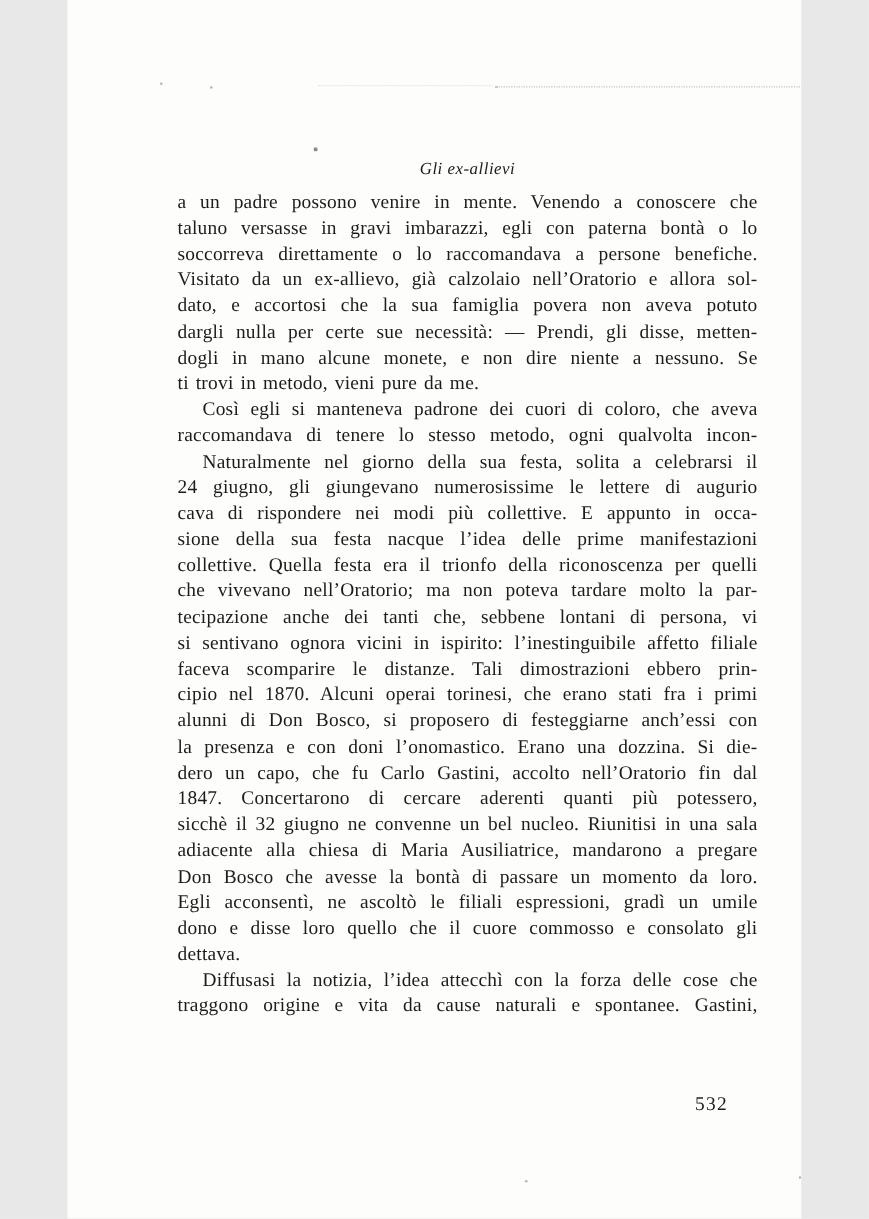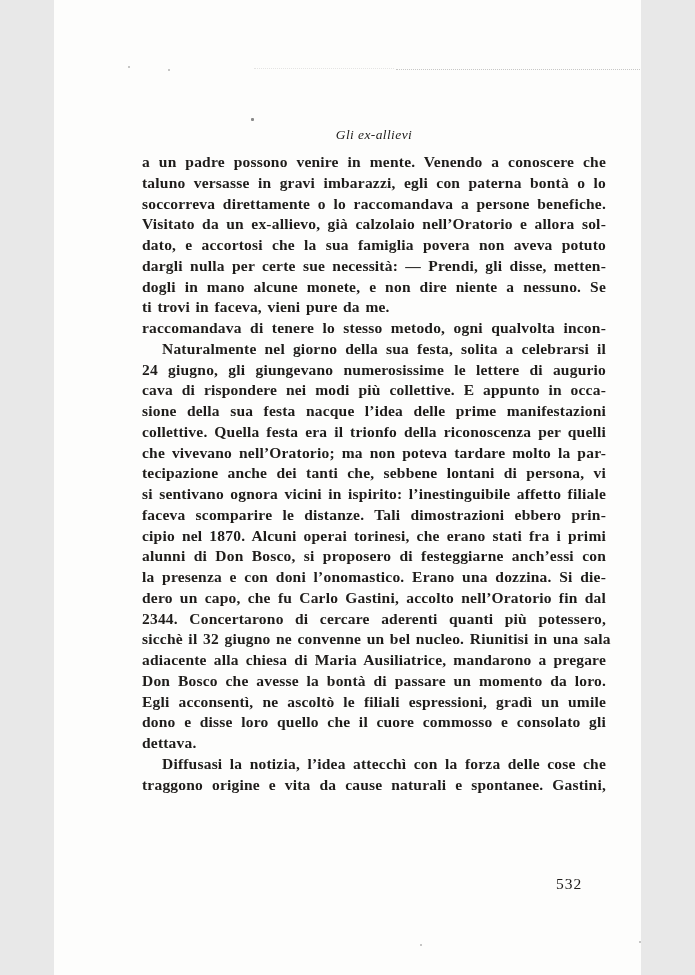--- a/index.html
+++ b/index.html
@@ -28,21 +28,21 @@
     position: absolute;
     top: 152px;
     left: 88px;
     width: 464px;
     font-size: 15.5px;
     line-height: 20.75px;
     letter-spacing: 0.2px;
     word-spacing: 1.5px;
     font-feature-settings: "onum";
   }
-  .paragraph { margin: 0; padding: 0; font-weight: bold; }
+  .paragraph { margin: 0; padding: 0; }
   .line {
     text-align: justify;
     text-align-last: justify;
     height: 20.75px;
     white-space: nowrap;
     overflow: visible;
   }
   .line.indent { text-indent: 20px; }
   .line.last { text-align-last: left; white-space: normal; }
   .page-number {
@@ -86,40 +86,41 @@
 
   <main class="text-block" id="text-block">
       <div class="paragraph">
         <div class="line">a un padre possono venire in mente. Venendo a conoscere che</div>
         <div class="line">taluno versasse in gravi imbarazzi, egli con paterna bontà o lo</div>
         <div class="line">soccorreva direttamente o lo raccomandava a persone benefiche.</div>
         <div class="line">Visitato da un ex-allievo, già calzolaio nell’Oratorio e allora sol-</div>
         <div class="line">dato, e accortosi che la sua famiglia povera non aveva potuto</div>
         <div class="line">dargli nulla per certe sue necessità: — Prendi, gli disse, metten-</div>
         <div class="line">dogli in mano alcune monete, e non dire niente a nessuno. Se</div>
-        <div class="line last">ti trovi in faceva, vieni pure da me.</div>
+        <div class="line last">ti trovi in metodo, vieni pure da me.</div>
       </div>
       <div class="paragraph">
+        <div class="line indent">Così egli si manteneva padrone dei cuori di coloro, che aveva</div>
         <div class="line">raccomandava di tenere lo stesso metodo, ogni qualvolta incon-</div>
       </div>
       <div class="paragraph">
         <div class="line indent">Naturalmente nel giorno della sua festa, solita a celebrarsi il</div>
         <div class="line">24 giugno, gli giungevano numerosissime le lettere di augurio</div>
         <div class="line">cava di rispondere nei modi più collettive. E appunto in occa-</div>
         <div class="line">sione della sua festa nacque l’idea delle prime manifestazioni</div>
         <div class="line">collettive. Quella festa era il trionfo della riconoscenza per quelli</div>
         <div class="line">che vivevano nell’Oratorio; ma non poteva tardare molto la par-</div>
         <div class="line">tecipazione anche dei tanti che, sebbene lontani di persona, vi</div>
         <div class="line">si sentivano ognora vicini in ispirito: l’inestinguibile affetto filiale</div>
         <div class="line">faceva scomparire le distanze. Tali dimostrazioni ebbero prin-</div>
         <div class="line">cipio nel 1870. Alcuni operai torinesi, che erano stati fra i primi</div>
         <div class="line">alunni di Don Bosco, si proposero di festeggiarne anch’essi con</div>
         <div class="line">la presenza e con doni l’onomastico. Erano una dozzina. Si die-</div>
         <div class="line">dero un capo, che fu Carlo Gastini, accolto nell’Oratorio fin dal</div>
-        <div class="line">2344. Concertarono di cercare aderenti quanti più potessero,</div>
+        <div class="line">1847. Concertarono di cercare aderenti quanti più potessero,</div>
         <div class="line">sicchè il 32 giugno ne convenne un bel nucleo. Riunitisi in una sala</div>
         <div class="line">adiacente alla chiesa di Maria Ausiliatrice, mandarono a pregare</div>
         <div class="line">Don Bosco che avesse la bontà di passare un momento da loro.</div>
         <div class="line">Egli acconsentì, ne ascoltò le filiali espressioni, gradì un umile</div>
         <div class="line">dono e disse loro quello che il cuore commosso e consolato gli</div>
         <div class="line last">dettava.</div>
       </div>
       <div class="paragraph">
         <div class="line indent">Diffusasi la notizia, l’idea attecchì con la forza delle cose che</div>
         <div class="line">traggono origine e vita da cause naturali e spontanee. Gastini,</div>

